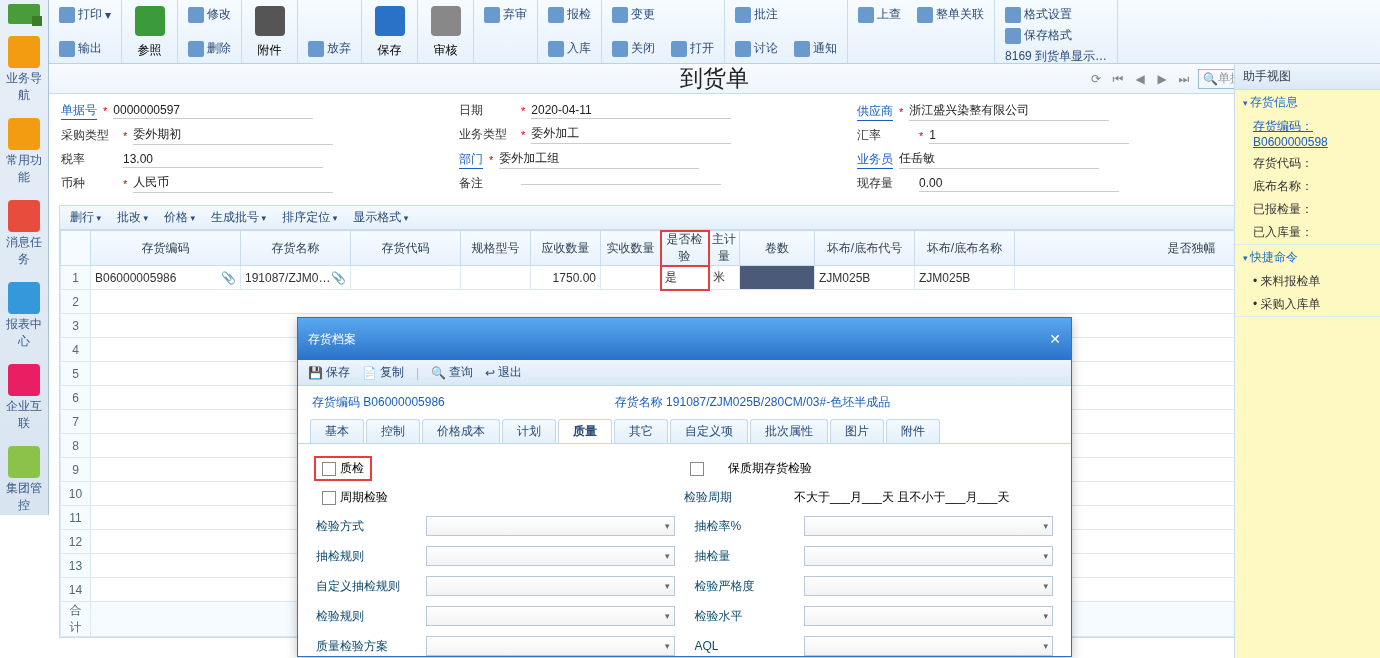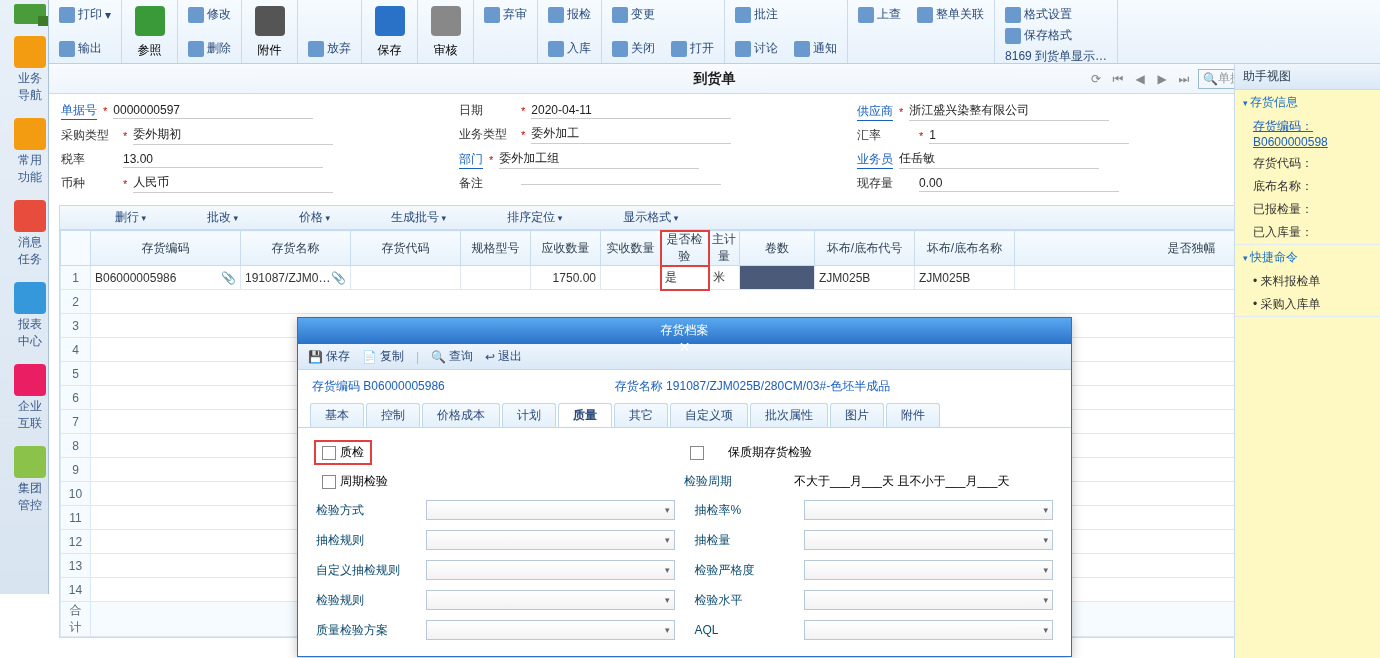--- a/index.html
+++ b/index.html
@@ -1,19 +1,19 @@
 <!DOCTYPE html>
 <html><head>
 <meta charset="utf-8">
 <style>
 * { box-sizing: border-box; margin: 0; padding: 0; font-family: "Microsoft YaHei", SimSun, sans-serif; font-size: 12px; }
 body { background: #fff; width: 1380px; height: 658px; overflow: hidden; position: relative; }
 
 
-.left-sidebar { position: absolute; left: 0; top: 0; width: 49px; height: 594px; background: linear-gradient(#e8f0f8, #d8e4f0); border-right: 1px solid #a8c0d8; padding-left: 12px; }
+.left-sidebar { position: absolute; left: 0; top: 0; width: 49px; height: 515px; background: linear-gradient(#e8f0f8, #d8e4f0); border-right: 1px solid #a8c0d8; }
 .left-sidebar .app-icon { width: 32px; height: 20px; margin: 4px auto; background: #4a9c3a; border-radius: 2px; position: relative; }
 .left-sidebar .app-icon::after { content: ""; position: absolute; right: -2px; bottom: -2px; width: 10px; height: 10px; background: #3a7c2a; }
 .left-sidebar .nav-item { display: block; text-align: center; padding: 6px 2px; color: #3a5a8a; font-size: 11px; cursor: pointer; }
 .left-sidebar .nav-icon { width: 32px; height: 32px; margin: 2px auto; border-radius: 4px; }
 .ni-star { background: #f39c12; }
 .ni-msg { background: #e74c3c; }
 .ni-report { background: #3498db; }
 .ni-biz { background: #e91e63; }
 .ni-group { background: #8bc34a; }
 
@@ -26,54 +26,54 @@
 .ribbon-big .bigico { width: 30px; height: 30px; border-radius: 4px; margin: 2px auto; }
 .bi-attach { background: #555; }
 .bi-save { background: #2a72c8; }
 .bi-audit { background: #888; }
 .bi-ref { background: #3a9a3a; }
 .row { display: flex; gap: 8px; }
 
 
 .main { position: absolute; left: 49px; top: 64px; right: 0; bottom: 0; }
 .title-bar { background: linear-gradient(#f8fbff,#eef5fc); border-bottom: 1px solid #c8dcee; height: 30px; display: flex; align-items: center; justify-content: center; position: relative; }
-.title-bar .title { font-size: 14px; font-weight: bold; color: #222; }
+.title-bar .title { font-size: 23px; font-weight: normal; color: #222; }
 .nav-rec { position: absolute; right: 12px; display: flex; gap: 6px; align-items: center; }
 .nav-rec .recbtn { width: 16px; height: 16px; color: #888; cursor: pointer; display: flex; align-items: center; justify-content: center; }
 .search-box { border: 1px solid #9bc; height: 20px; width: 140px; display: flex; align-items: center; padding: 0 4px; color: #999; }
 .advlink { color: #2a72c8; border-bottom: 1px solid #2a72c8; cursor: pointer; }
 
 
 .form-head { padding: 8px 12px; display: flex; gap: 38px; }
 .form-col { display: flex; flex-direction: column; gap: 6px; min-width: 360px; }
 .frow { display: flex; align-items: center; gap: 6px; }
 .flabel { width: 56px; color: #333; text-align: left; }
 .fstar { color: #c00; font-size: 11px; }
 .fval { color: #222; min-width: 200px; border-bottom: 1px solid #ccc; padding-bottom: 1px; }
 .flabel.link { color: #1a5fbf; border-bottom: 1px solid #1a5fbf; width: auto; }
 
 
 .grid-area { margin: 4px 10px; border: 1px solid #c8dcee; }
 .grid-toolbar { background: linear-gradient(#f4f9fe,#e6f0fa); border-bottom: 1px solid #c8dcee; height: 24px; display: flex; align-items: center; gap: 16px; padding: 0 10px; position: relative; }
-.grid-toolbar .gtbtn { color: #2a4a7a; cursor: pointer; margin-left: 45px; }
+.grid-toolbar .gtbtn { color: #2a4a7a; cursor: pointer; }
 .grid-toolbar .gtbtn::after { content: " ▾"; font-size: 9px; }
 .grid-toolbar .expand { position: absolute; right: 4px; width: 14px; height: 14px; border: 1px solid #789; cursor: pointer; }
 
 
 table.grid { width: 100%; border-collapse: collapse; }
 table.grid th { background: linear-gradient(#f6fbff,#e8f2fb); border: 1px solid #c8dcee; height: 26px; color: #345; font-weight: normal; }
 table.grid td { border: 1px solid #dce8f4; height: 24px; padding: 0 4px; color: #333; }
 table.grid .rownum { text-align: center; color: #567; width: 30px; background: #f6fbff; }
 .th-highlight { outline: 2px solid #e53e3e; outline-offset: -1px; }
 .cell-dark { background: #4a5a78; }
 .attach-ico { color: #555; float: right; }
 
 
 .modal { position: absolute; left: 297px; top: 317px; width: 775px; height: 340px; background: #fff; border: 1px solid #2a72c8; box-shadow: 0 3px 10px rgba(0,0,0,.25); }
-.modal-title { background: linear-gradient(#5aa8f0,#2a72c8); color: #fff; height: 26px; display: flex; align-items: center; padding: 4px 10px; justify-content: space-between; flex-direction: column; }
+.modal-title { background: linear-gradient(#5aa8f0,#2a72c8); color: #fff; height: 42px; display: flex; align-items: center; padding: 16px 10px; justify-content: space-between; }
 .modal-close { cursor: pointer; font-size: 14px; }
 .modal-tools { background: linear-gradient(#eef5fc,#dae8f6); height: 26px; border-bottom: 1px solid #c0d8ec; display: flex; align-items: center; gap: 12px; padding: 0 10px; }
 .modal-tools .mt { color: #2a4a7a; cursor: pointer; display: flex; align-items: center; gap: 3px; }
 .modal-head { padding: 8px 14px; display: flex; gap: 170px; }
 .modal-head .mlink { color: #1a5fbf; }
 .modal-head .mval { color: #1a5fbf; }
 .modal-tabs { display: flex; gap: 2px; padding: 0 12px; border-bottom: 1px solid #c0d8ec; }
 .modal-tab { border: 1px solid #c0d8ec; border-bottom: none; padding: 3px 14px; background: linear-gradient(#f4f9fe,#e4f0fa); color: #2a4a7a; cursor: pointer; border-radius: 3px 3px 0 0; }
 .modal-tab.active { background: #fff; font-weight: bold; }
 .modal-body { padding: 14px 18px; }

